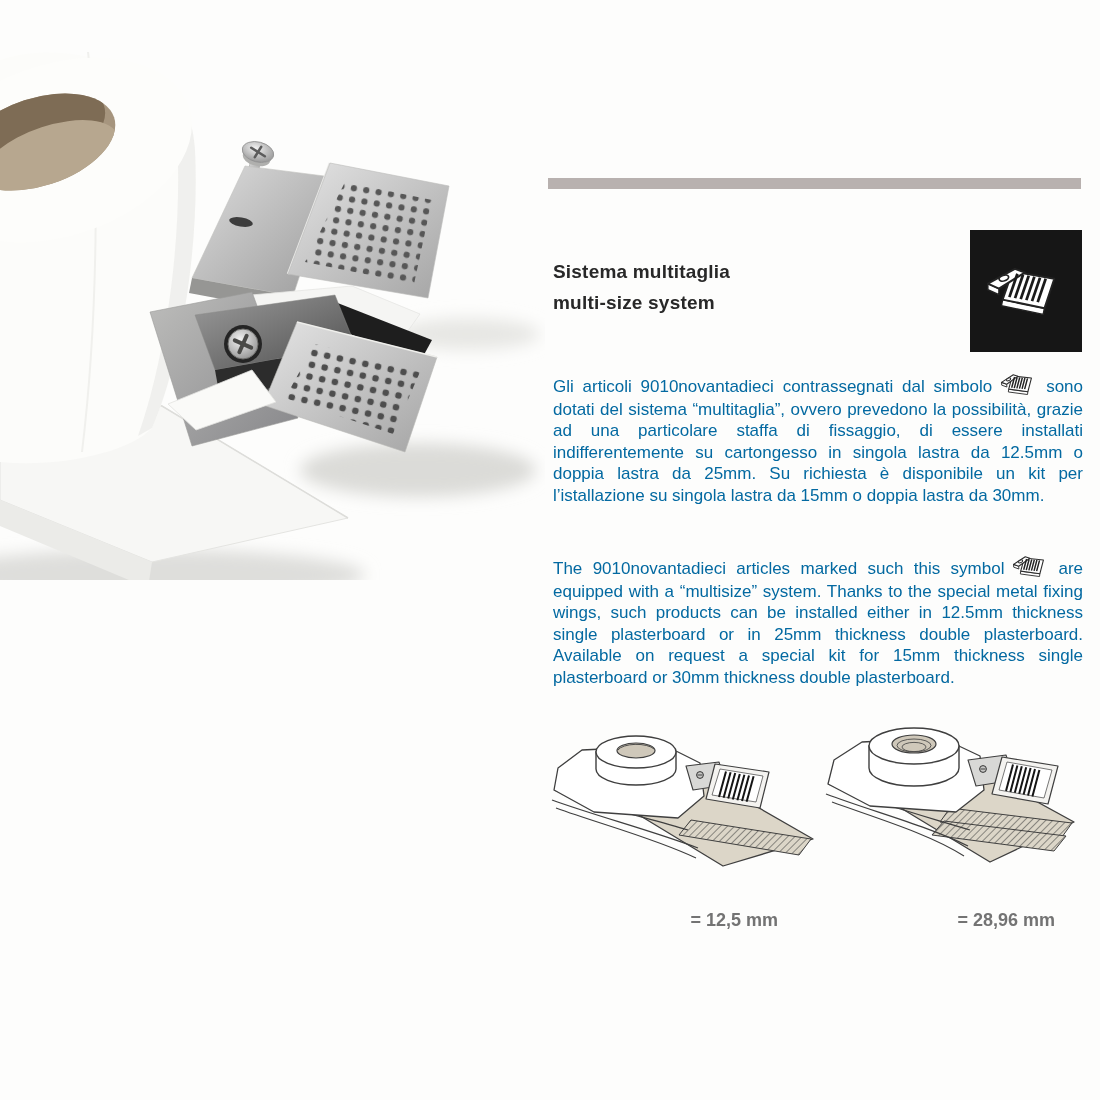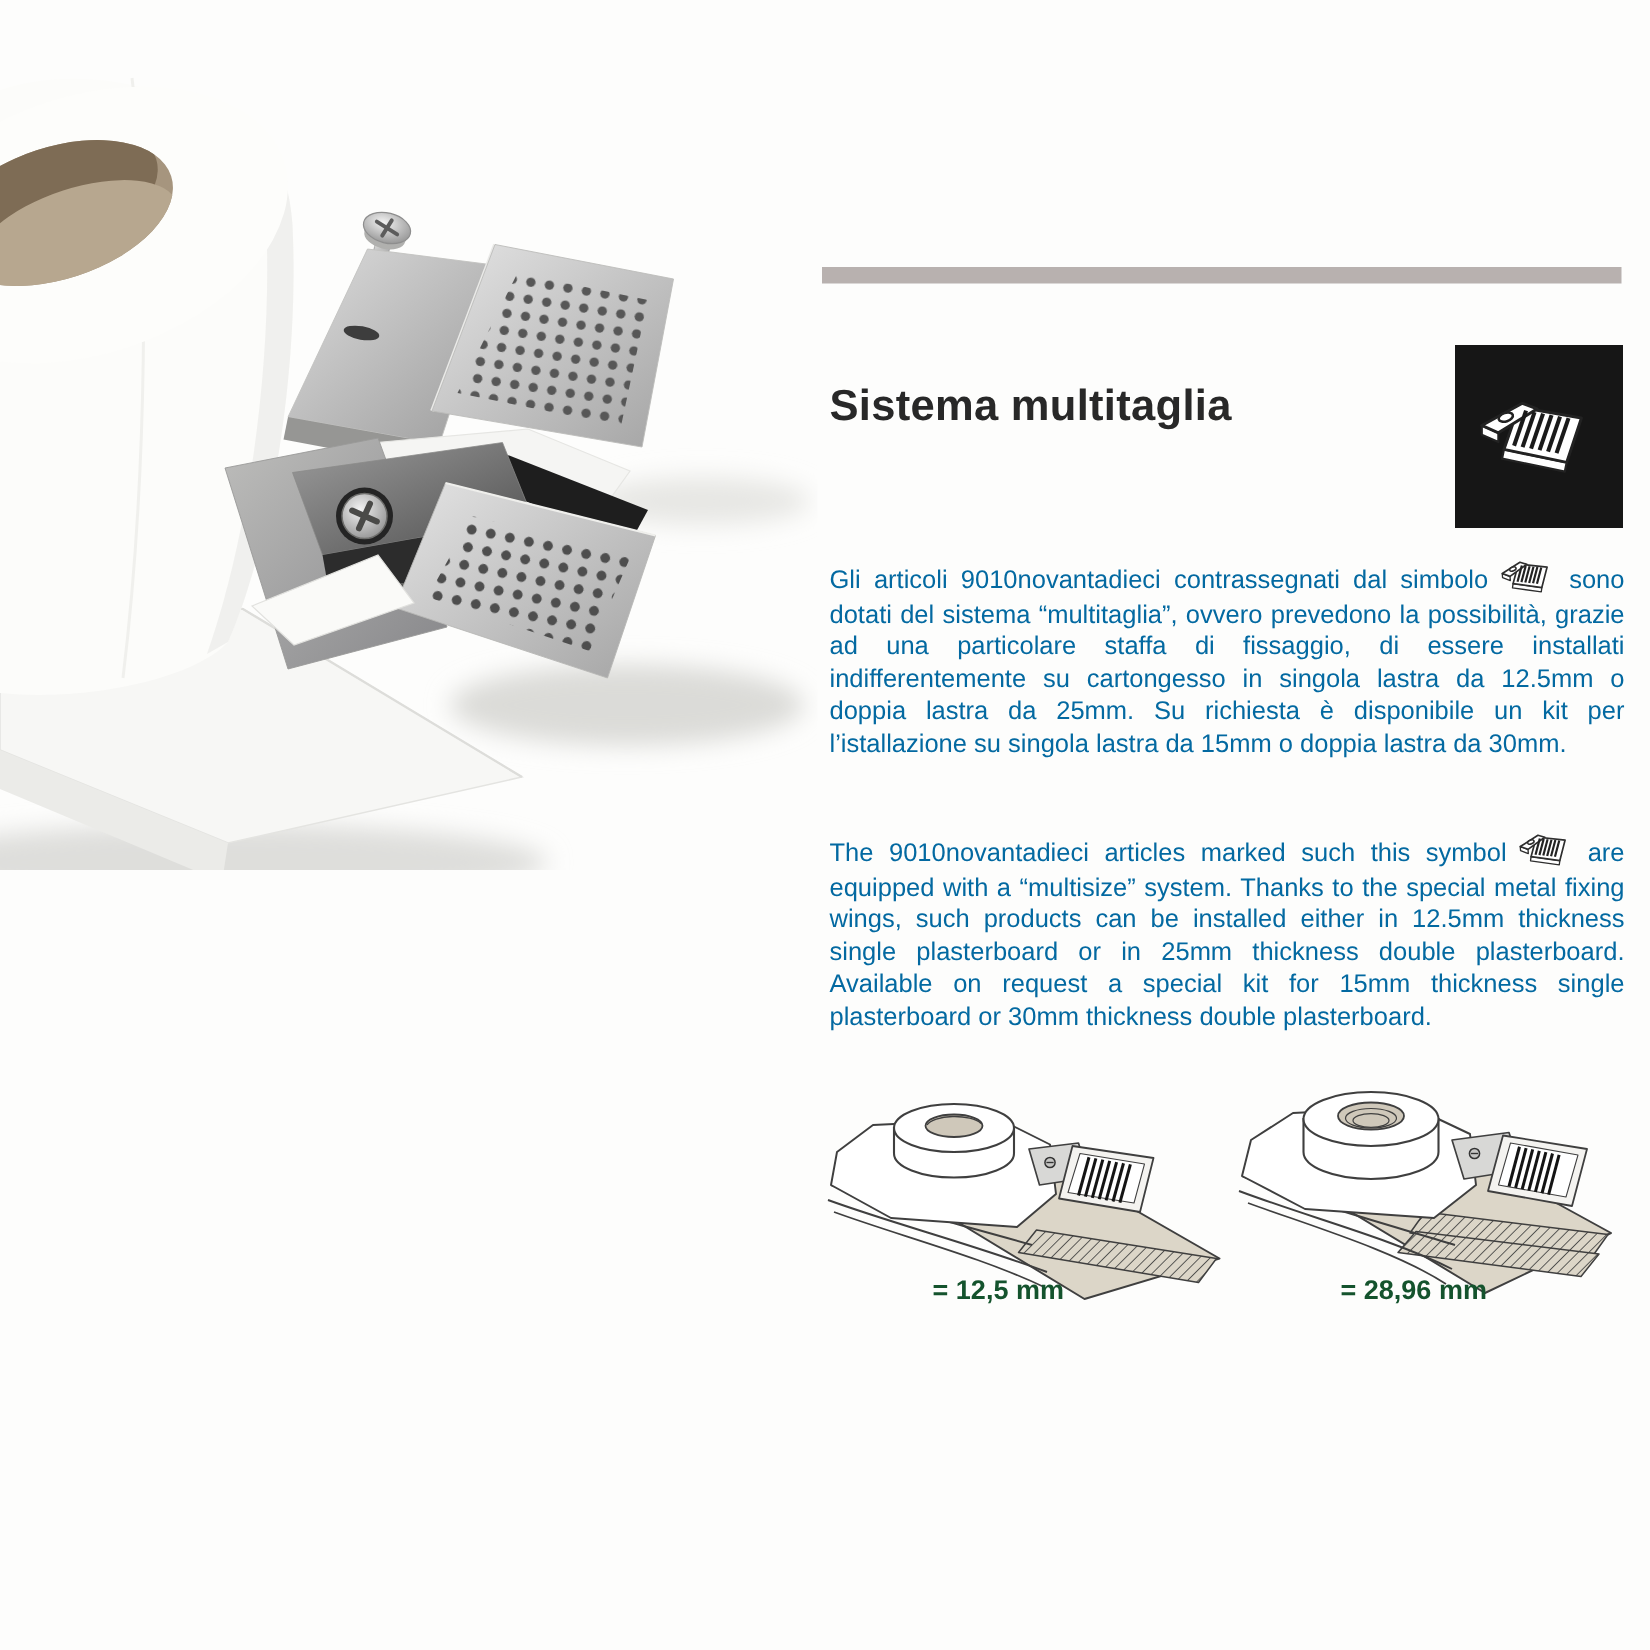--- a/index.html
+++ b/index.html
@@ -11,38 +11,38 @@
   }
   .abs{position:absolute;}
 
   
   #product-photo{left:0;top:140;width:545px;height:580px;}
 
   
   #divider{left:548px;top:178px;width:533px;height:11px;background:#b8b1af;}
 
   #title{left:553px;top:256px;width:400px;
-    font-size:29px;font-weight:700;line-height:31px;color:#282828;letter-spacing:.2px;}
+    font-size:19px;font-weight:700;line-height:31px;color:#282828;letter-spacing:.2px;}
 
   #icon-box{left:970px;top:230px;width:112px;height:122px;background:#161616;
     display:flex;align-items:center;justify-content:center;}
 
   .para{left:553px;width:530px;font-size:17px;line-height:21.4px;color:#0369a1;
     text-align:justify;margin:0;}
   #para-it{top:370px;}
   #para-en{top:552px;}
 
   .inline-sym{width:44px;height:29px;vertical-align:-7px;margin:0 5px;
     display:inline-block;transform:rotate(-4deg);}
 
   #fig-single{left:548px;top:708px;width:282px;height:168px;}
   #fig-double{left:822px;top:704px;width:278px;height:172px;}
 
-  .fig-label{top:850px;width:225px;text-align:center;
-    font-size:18px;font-weight:700;color:#14532d;}
+  .fig-label{top:910px;width:225px;text-align:right;
+    font-size:18px;font-weight:700;color:#737373;}
   #label-single{left:553px;}
   #label-double{left:830px;}
 </style>
 </head>
 <body>
 
 <svg id="product-photo" class="abs" viewBox="0 0 545 580" xmlns="http://www.w3.org/2000/svg">
   <defs>
     <linearGradient id="steelA" x1="0" y1="0" x2="1" y2="1">
       <stop offset="0" stop-color="#dcdcdc"></stop>
@@ -150,20 +150,21 @@
     <polygon points="315,344 420,372 393,434 285,398" fill="url(#perfB)"></polygon>
   </g>
 
   <polygon points="168,404 252,370 276,402 196,430" fill="#fafaf8" stroke="#e2e2df" stroke-width=".8"></polygon>
 </svg>
 
 <div id="divider" class="abs"></div>
 
 <div id="title" class="abs">
   <div>Sistema multitaglia</div>
+  <div>multi-size system</div>
 </div>
 
 <div id="icon-box" class="abs">
   <svg width="88" height="64" viewBox="0 0 70 52">
     <g stroke="#222" stroke-linejoin="round" fill="#fff">
       <polygon points="16,33 50,40 49,45 15,38" stroke-width="1.2"></polygon>
       <polygon points="24,10 58,16 50,40 16,33" stroke-width="1.6"></polygon>
       <polygon points="4,20 13,24 13,29 4,25" stroke-width="1.2"></polygon>
       <polygon points="4,20 26,8 34,11 13,24" stroke-width="1.6"></polygon>
     </g>

